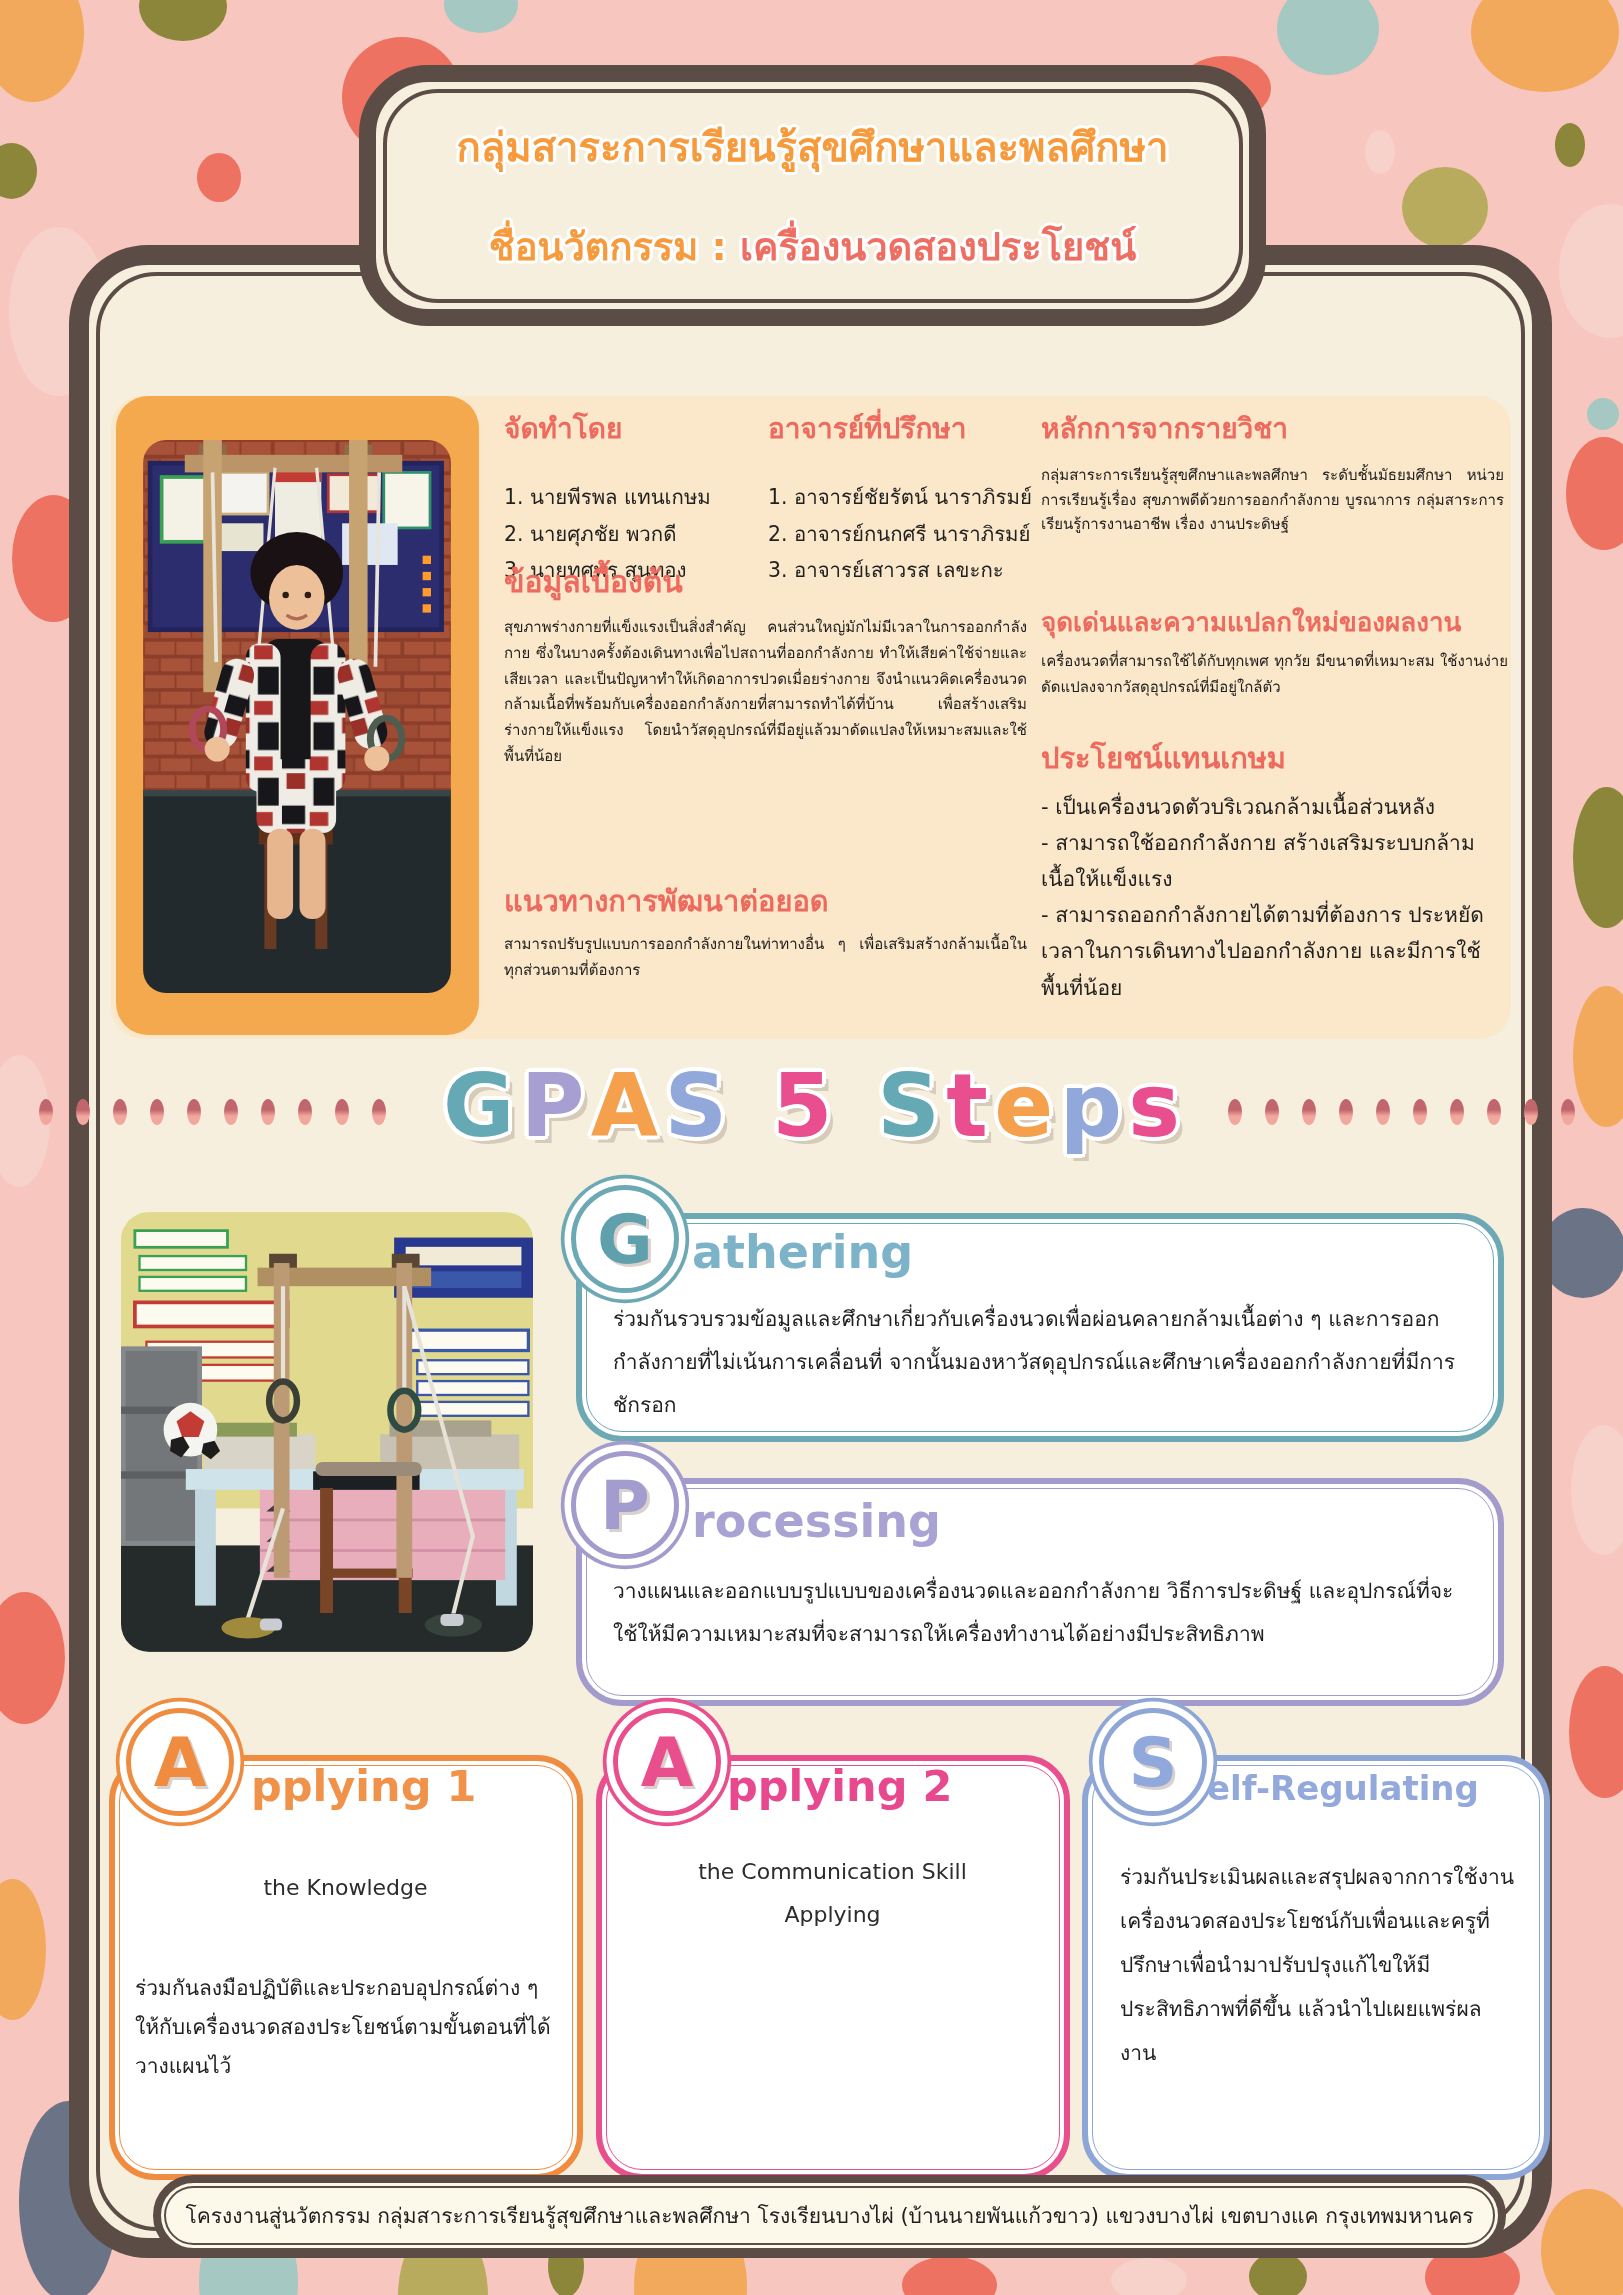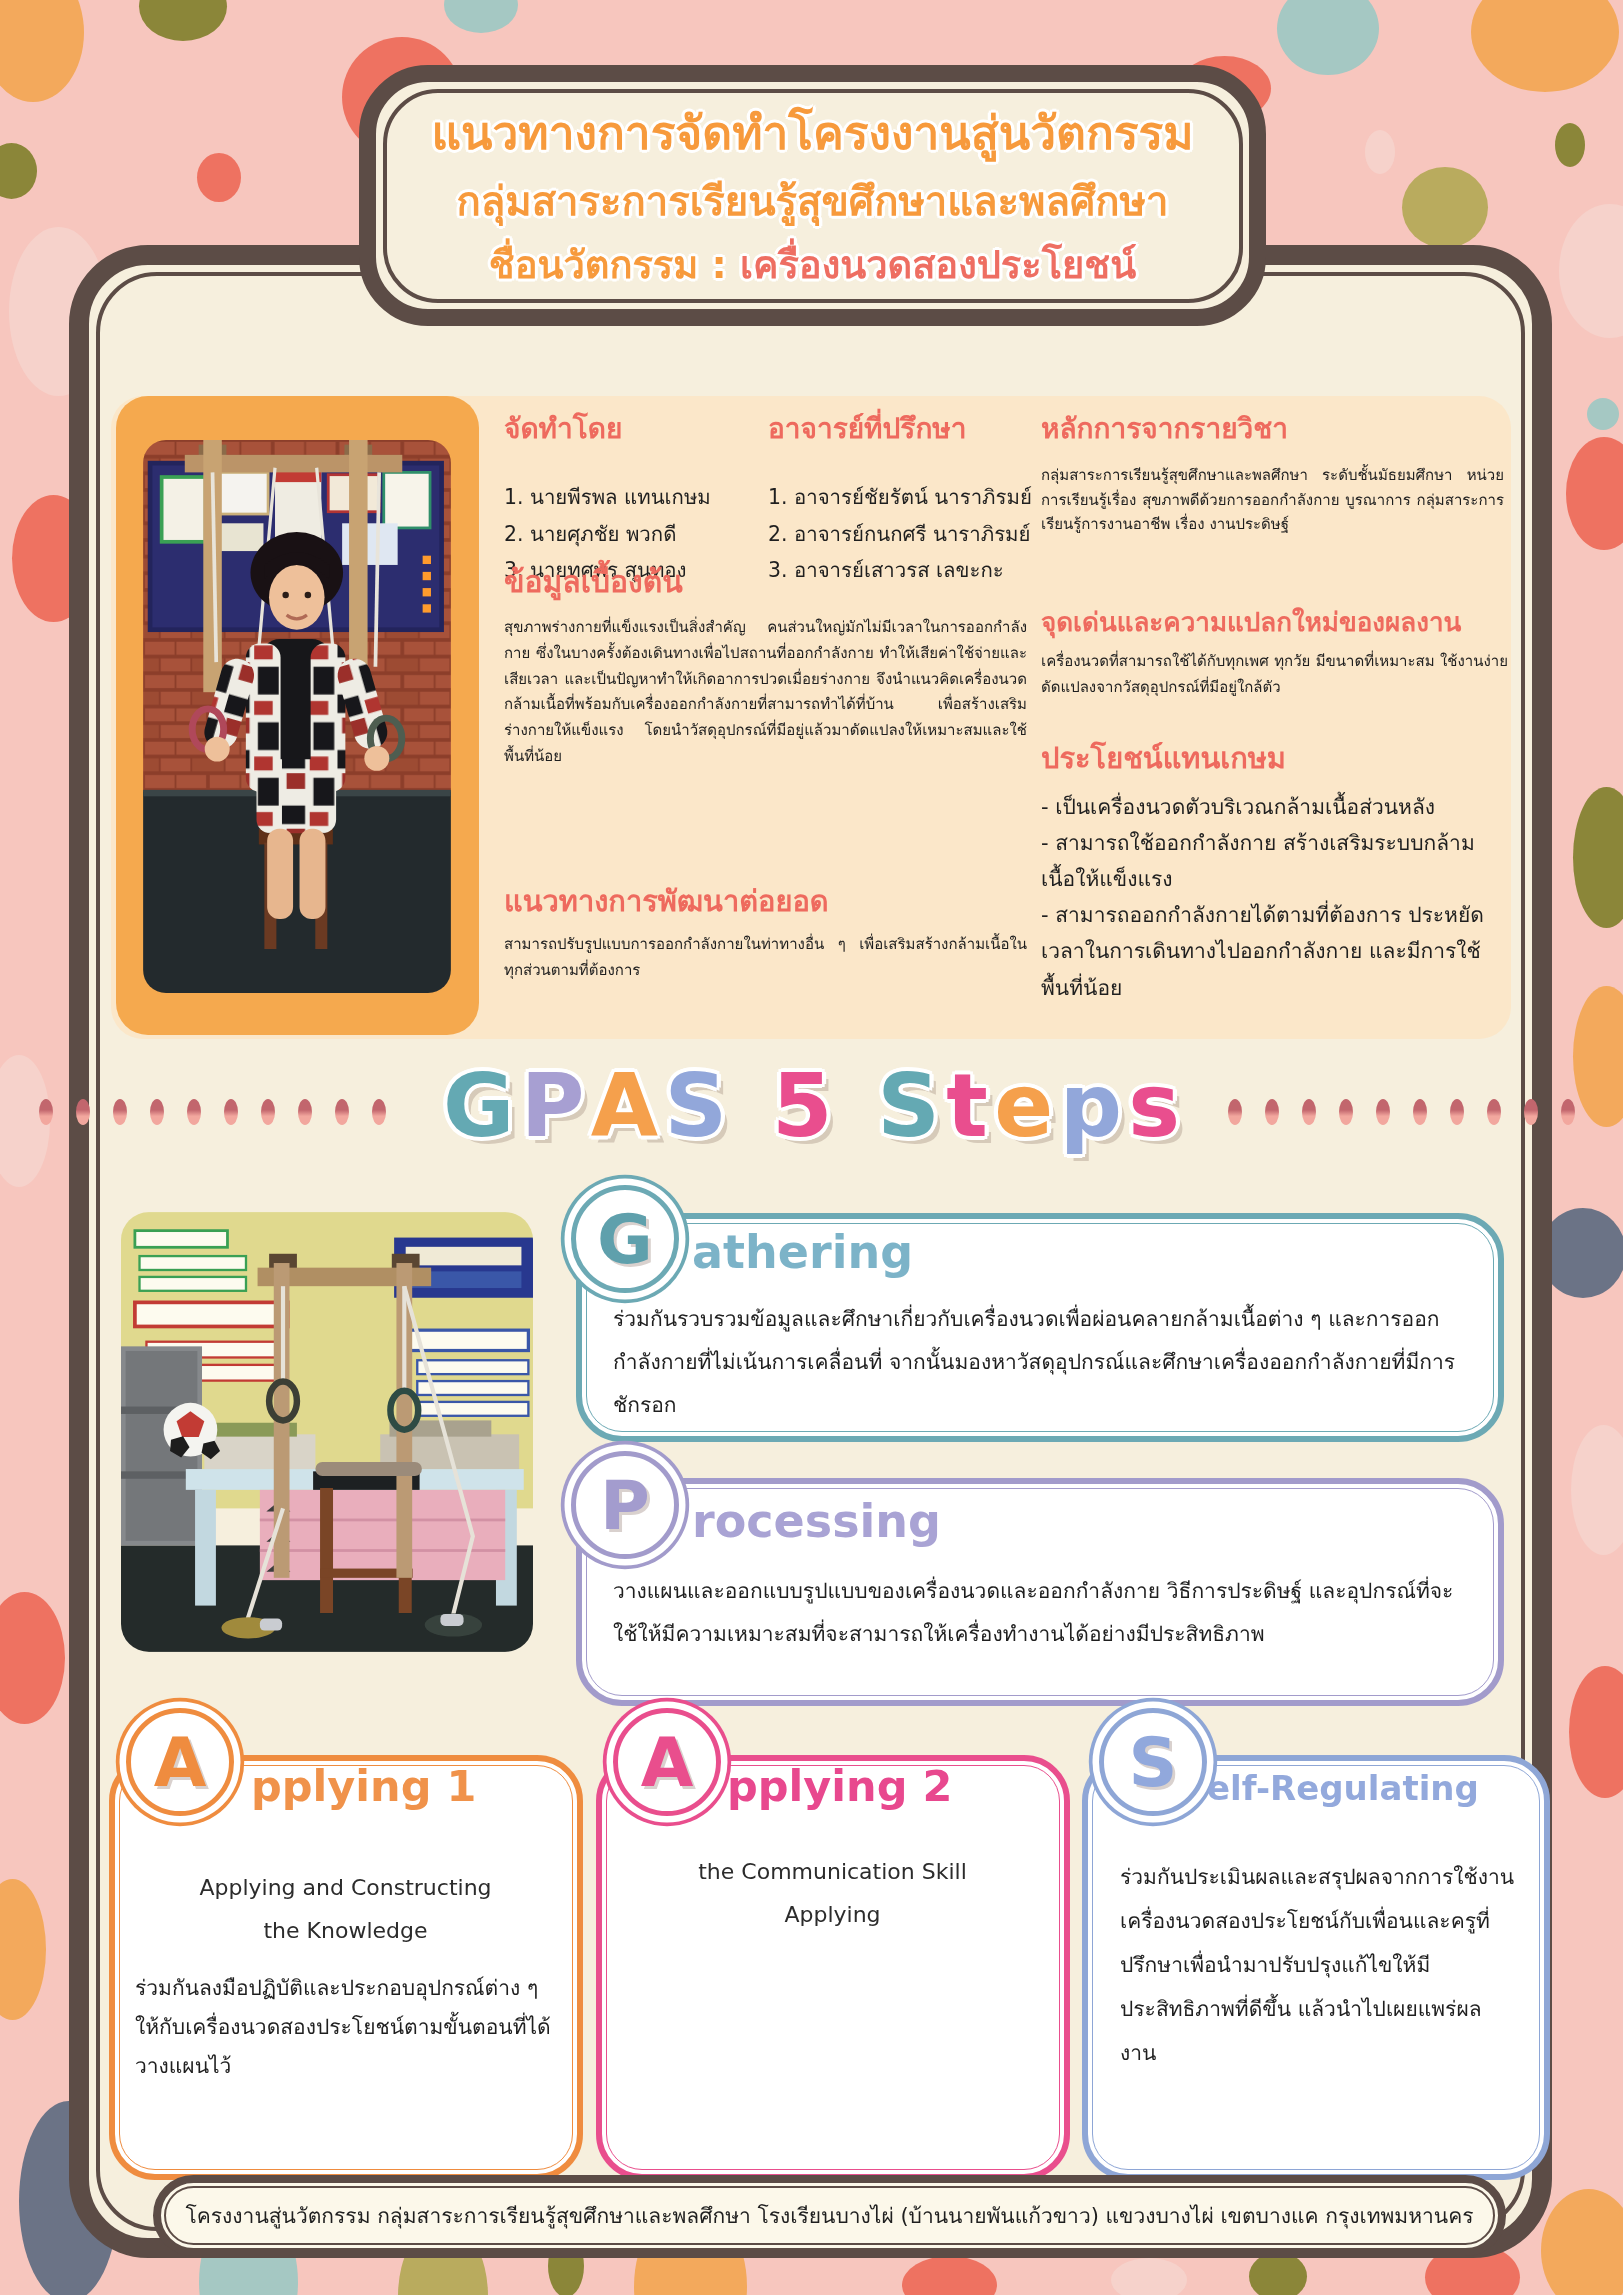--- a/index.html
+++ b/index.html
@@ -160,21 +160,20 @@
       <div class="blob" style="left: 1111px; top: 2258px; width: 76px; height: 44px; background: rgb(246, 210, 203);"></div>
       <div class="blob" style="left: 1249px; top: 2252px; width: 58px; height: 49px; background: rgb(139, 134, 57);"></div>
       <div class="blob" style="left: 1425px; top: 2244px; width: 95px; height: 67px; background: rgb(238, 114, 97);"></div>
       <div class="blob" style="left: 1541px; top: 2189px; width: 95px; height: 123px; background: rgb(243, 169, 92);"></div>
     </div>
 
   <div class="main-panel"></div>
 
   <div class="header-box">
     <div class="header-titles">
-      <div class="t-line t1 outlined">แนวทางการจัดทำโครงงานสู่นวัตกรรม</div>
       <div class="t-line t2 outlined">กลุ่มสาระการเรียนรู้สุขศึกษาและพลศึกษา</div>
       <div class="t-line t3 outlined"><span>ชื่อนวัตกรรม : </span><span class="innov-name">เครื่องนวดสองประโยชน์</span></div>
     </div>
   </div>
 
   <div class="info-panel"></div>
 
   <div class="photo1-frame"></div>
   <div class="photo1">
     <svg width="308" height="553" viewBox="0 0 665 1195" xmlns="http://www.w3.org/2000/svg">
@@ -377,21 +376,20 @@
     </div>
   <div class="step-label l-p">rocessing</div>
   <div class="step-body p-body">วางแผนและออกแบบรูปแบบของเครื่องนวดและออกกำลังกาย วิธีการประดิษฐ์ และอุปกรณ์ที่จะใช้ให้มีความเหมาะสมที่จะสามารถให้เครื่องทำงานได้อย่างมีประสิทธิภาพ</div>
 
   <div class="step-box a1-box"></div>
   <div class="step-circle c-a1">
       <span>A</span>
     </div>
   <div class="step-label l-a1">pplying 1</div>
   <div class="a1-sub">
-    <div>Applying and Constructing</div>
     <div>the Knowledge</div>
   </div>
   <div class="step-body a1-body">ร่วมกันลงมือปฏิบัติและประกอบอุปกรณ์ต่าง ๆ ให้กับเครื่องนวดสองประโยชน์ตามขั้นตอนที่ได้วางแผนไว้</div>
 
   <div class="step-box a2-box"></div>
   <div class="step-circle c-a2">
       <span>A</span>
     </div>
   <div class="step-label l-a2">pplying 2</div>
   <div class="a2-sub">

